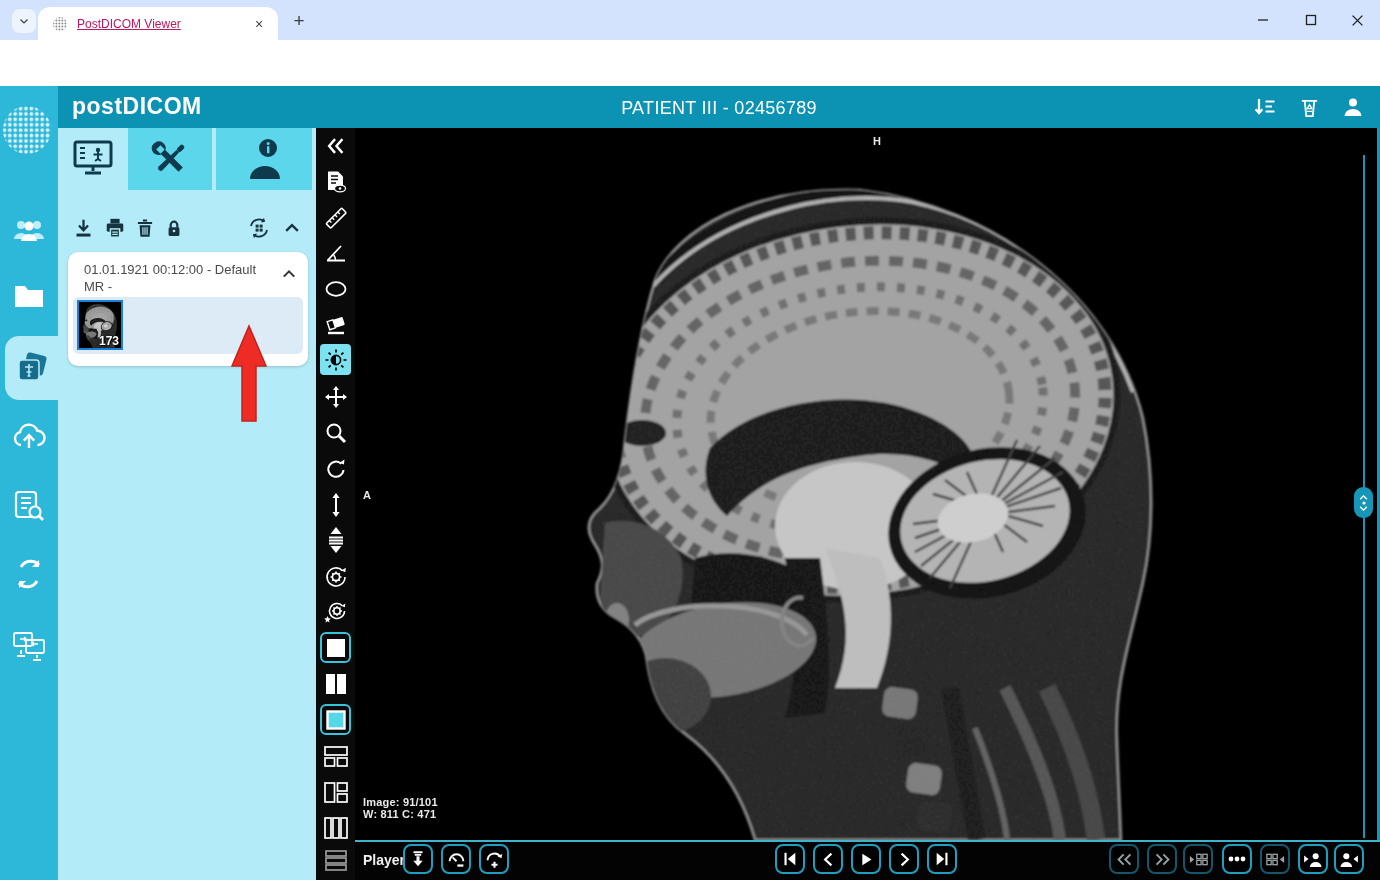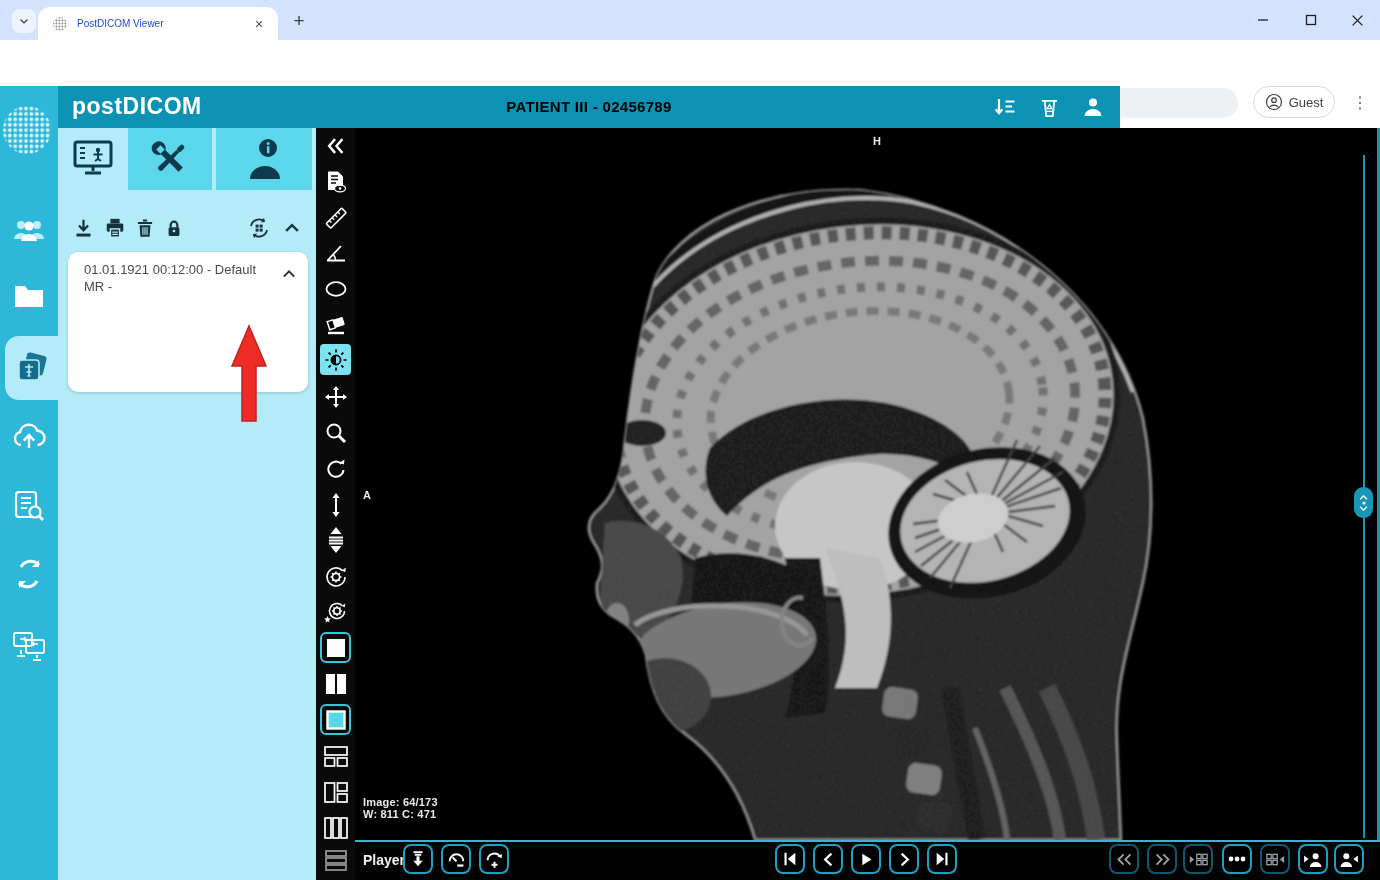--- a/index.html
+++ b/index.html
@@ -8,58 +8,58 @@
     position:relative; width:1380px; height:880px; overflow:hidden;
     font-family:"Liberation Sans", sans-serif; background:#fff;
   }
 
   
   .tabstrip { position:absolute; left:0; top:0; width:1380px; height:40px; background:#d3e3fd; }
   .tabsearch { position:absolute; left:12px; top:9px; width:24px; height:24px; border-radius:8px;
     background:#eef4fe; color:#3c4043; display:flex; align-items:center; justify-content:center; font-size:12px; }
   .btab { position:absolute; left:38px; top:7px; width:240px; height:33px; background:#fff;
     border-radius:12px 12px 0 0; display:flex; align-items:center; padding:0 10px 0 14px; }
-  .btab .title { font-size:10px; color:#1d4ed8; flex:1; white-space:nowrap; overflow:hidden; }
+  .btab .title { font-size:12px; color:#be185d; flex:1; white-space:nowrap; overflow:hidden;text-decoration:underline; }
   .tabclose { width:18px; height:18px; border-radius:50%; display:flex; align-items:center; justify-content:center;
     color:#444; font-size:14px; }
   .newtab { position:absolute; left:286px; top:8px; width:26px; height:26px; color:#3c4043; font-size:19px;
     display:flex; align-items:center; justify-content:center; }
   .wctl { position:absolute; top:0; height:40px; width:46px; display:flex; align-items:center; justify-content:center;
     color:#202124; font-size:14px; }
   .chrome-bar { position:absolute; left:0; top:40px; width:1380px; height:46px; background:#fff; }
   .navbtn { position:absolute; top:49px; width:28px; height:28px; display:flex; align-items:center; justify-content:center; }
   .urlbar { position:absolute; left:122px; top:48px; width:1116px; height:30px; border-radius:15px;
     background:#eef1f4; display:flex; align-items:center; padding:0 14px; gap:10px; }
   .urlbar .url { font-size:14px; color:#3a3f44; }
   .guestbtn { position:absolute; left:1253px; top:46px; width:82px; height:32px; border:1px solid #d5d9dd;
     border-radius:16px; background:#fff; display:flex; align-items:center; justify-content:center; gap:6px;
     font-size:13px; color:#3c4043; }
   .kebab { position:absolute; left:1348px; top:48px; width:24px; height:28px; display:flex; align-items:center;
     justify-content:center; color:#5f6368; font-size:16px; letter-spacing:0; }
 
   
-  .appheader { position:absolute; left:58px; top:86px; width:1062px; height:42px; background:#0c93b4; }
+  .appheader { position:absolute; left:58px; top:86px; width:1322px; height:42px; background:#0c93b4; }
   .logo { position:absolute; left:14px; top:7px; color:#fff; font-size:23px; font-weight:bold; letter-spacing:.5px; }
-  .htitle { position:absolute; left:50%; top:12px; transform:translateX(-50%); color:#000000; font-size:15px;
-    font-weight:bold; letter-spacing:.3px; white-space:nowrap; }
+  .htitle { position:absolute; left:50%; top:12px; transform:translateX(-50%); color:#ffffff; font-size:18px;
+    font-weight:normal; letter-spacing:.3px; white-space:nowrap; }
   .hicons { position:absolute; right:14px; top:8px; display:flex; gap:18px; }
   .hicon { width:26px; height:26px; display:flex; align-items:center; justify-content:center; }
 
   
   .sidebar { position:absolute; left:0; top:86px; width:58px; height:794px; background:#2db8d9; }
   .snav { position:absolute; left:0; width:58px; height:56px; display:flex; align-items:center; justify-content:center; }
   .snav.active { left:5px; width:53px; height:64px; background:#b3ebf8; border-radius:14px 0 0 14px; }
   .dotlogo { position:absolute; left:2px; top:4px; }
 
   
   .panel { position:absolute; left:58px; top:128px; width:258px; height:752px; background:#b3ebf8; }
   .ptab { position:absolute; top:0; height:62px; background:#5bd6eb; display:flex; align-items:center; justify-content:center; }
   .ptab.sel { background:#b3ebf8; }
   .pact { position:absolute; top:87px; width:26px; height:26px; display:flex; align-items:center; justify-content:center; }
-  .card { position:absolute; left:10px; top:124px; width:240px; height:140px; background:#fff; border-radius:10px;
+  .card { position:absolute; left:10px; top:124px; width:240px; height:114px; background:#fff; border-radius:10px;
     box-shadow:0 1px 3px rgba(0,0,0,.18); }
   .card .ctitle { position:absolute; left:16px; top:9px; width:196px; font-size:13px; color:#4a4a4a; line-height:17px; }
   .card .cchev { position:absolute; right:10px; top:13px; }
   .strip { position:absolute; left:5px; top:45px; width:230px; height:57px; background:#dcebf6; border-radius:6px; }
   .thumb { position:absolute; left:4px; top:3px; width:46px; height:50px; border:2px solid #1c7fd6; background:#000;
     overflow:hidden; }
   .thumb .cnt { position:absolute; right:2px; bottom:0; color:#fff; font-size:12px; font-weight:bold;
     text-shadow:0 0 2px #000, 1px 1px 1px #000; }
   .redarrow { position:absolute; left:172px; top:196px; }
 
@@ -342,20 +342,28 @@
 
     <div class="card">
       <div class="ctitle">
         <div>01.01.1921 00:12:00 - Default</div>
         <div>MR -</div>
       </div>
       <div class="cchev">
         <svg width="18" height="18" viewBox="0 0 24 24">
           <path d="M5 15.5l7-7 7 7" fill="none" stroke="#333" stroke-width="2.8"></path>
         </svg>
+      </div>
+      <div class="strip">
+        <div class="thumb">
+          <svg width="42" height="46" viewBox="170 30 700 690" preserveAspectRatio="none">
+            <use href="#mriScene"></use>
+          </svg>
+          <span class="cnt">173</span>
+        </div>
       </div>
     </div>
 
     <svg class="redarrow" width="38" height="100" viewBox="0 0 38 100">
       <path d="M19 2 L36 42 L26 42 L26 97 L12 97 L12 42 L2 42 Z" fill="#ee2b24" stroke="#c0241e" stroke-width="1.5"></path>
     </svg>
   </div>
 
   <div class="vtoolbar">
     <div class="vt" style="top:2px">
@@ -587,21 +595,21 @@
           <path d="M620 600 C 640 650 650 690 652 712" stroke="#585858" stroke-width="6" fill="none"></path>
           <path d="M448 470 a18 24 0 1 0 10 40" stroke="#7c7c7c" stroke-width="4" fill="none"></path>
         </g>
         <rect x="0" y="0" width="1022" height="712" clip-path="url(#headclip)" filter="url(#grain)"></rect>
       </g>
     </svg>
 
     <div class="ov" style="left:518px; top:7px">H</div>
     <div class="ov" style="left:8px; top:361px">A</div>
     <div class="ov" style="left:8px; top:668px">
-      <div>Image: 64/173</div>
+      <div>Image: 91/101</div>
       <div>W: 811 C: 471</div>
     </div>
   </div>
 
   <div class="slider-track"></div>
   <div class="slider-thumb">
     <svg width="9" height="5" viewBox="0 0 10 6">
         <path d="M1 5l4-4 4 4" stroke="#fff" stroke-width="1.6" fill="none"></path>
       </svg>
     <svg width="4" height="4" viewBox="0 0 4 4">

